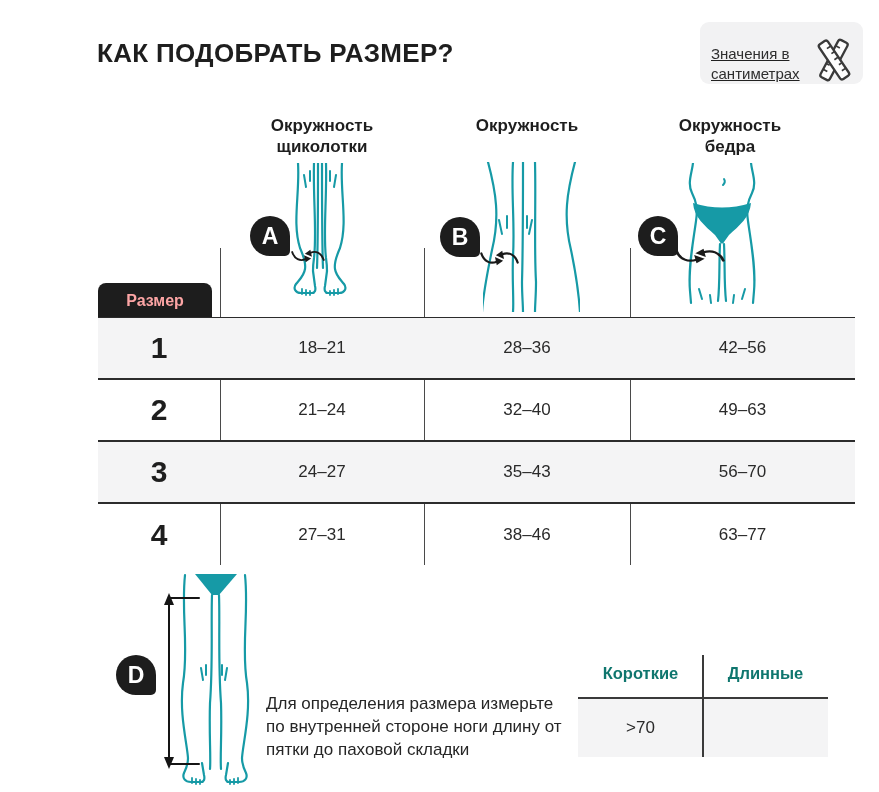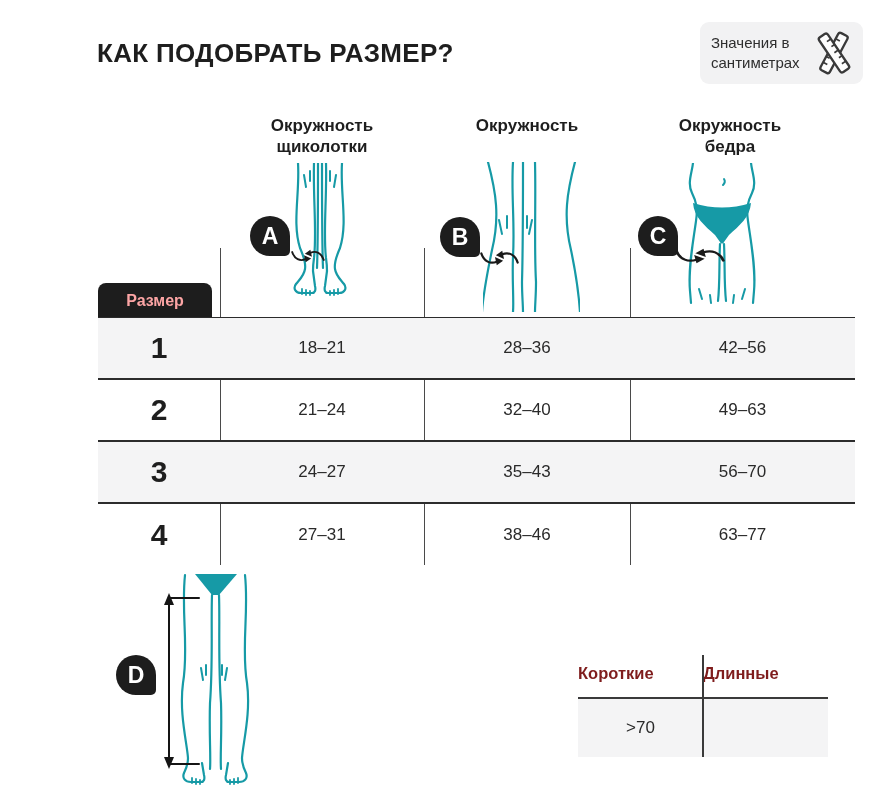--- a/index.html
+++ b/index.html
@@ -3,41 +3,41 @@
 <meta charset="utf-8">
 <style>
   html,body{margin:0;padding:0;background:#fff;}
   .canvas{
     position:relative;width:879px;height:792px;background:#ffffff;
     font-family:"Liberation Sans", sans-serif;color:#212121;overflow:hidden;
   }
   .abs{position:absolute;}
   .title{left:97px;top:38px;font-size:26px;font-weight:700;letter-spacing:.3px;color:#1e1e1e;}
   .badge{left:700px;top:22px;width:163px;height:62px;background:#f2f2f3;border-radius:9px;
-    display:flex;align-items:center;gap:6px;padding:0 8px 0 11px;box-sizing:border-box;}
+    display:flex;align-items:flex-end;gap:6px;padding:0 8px 0 11px;box-sizing:border-box;text-decoration:underline;}
   .badge-text{font-size:15px;line-height:20px;color:#2e2e2e;font-weight:500;width:106px;}
   .col-head{top:115px;text-align:center;font-weight:700;font-size:17px;line-height:21px;color:#1e1e1e;}
   .col-head span{display:block;}
   .vline{top:248px;width:1px;height:317px;background:#4a4a4a;}
   .marker{width:40px;height:40px;background:#1d1d1d;border-radius:50% 50% 5px 50%;
     display:flex;align-items:center;justify-content:center;color:#fff;font-weight:700;font-size:23px;}
   .size-tab{left:98px;top:283px;width:114px;height:35px;background:#1d1d1d;border-radius:8px 8px 0 0;
     display:flex;align-items:center;justify-content:center;color:#fca5a5;font-weight:700;font-size:16px;}
   .tbl-topline{left:98px;top:317px;width:757px;height:2px;background:#2b2b2b;}
   .row{left:98px;width:757px;height:62px;display:flex;align-items:center;box-sizing:border-box;}
   .row.sep{border-bottom:2px solid #2c2c2c;}
   .row.alt{background:#f4f4f5;}
   .cell-size{width:122px;text-align:center;font-size:30px;font-weight:700;color:#1e1e1e;}
   .cell-val{text-align:center;font-size:17px;color:#2a2a2a;}
   .c1{width:204px;}.c2{width:206px;}.c3{width:225px;}
   .heading{left:266px;top:662px;font-size:17.5px;font-weight:700;color:#1e1e1e;}
   .paragraph{left:266px;top:692px;width:305px;font-size:17px;line-height:23px;color:#262626;}
   .mini{left:578px;top:655px;width:250px;}
   .mini-heads{display:flex;height:42px;}
-  .mini-heads div{width:125px;text-align:left;font-weight:700;font-size:16.5px;line-height:36px;color:#7f1d1d;}
+  .mini-heads div{width:125px;text-align:center;font-weight:700;font-size:16.5px;line-height:36px;color:#0f766e;}
   .mini-line{position:absolute;left:0;top:42px;width:250px;height:2px;background:#3a3a3a;}
   .mini-vals{display:flex;height:58px;background:#f4f4f5;margin-top:2px;}
   .mini-vals div{width:125px;text-align:center;font-size:17px;line-height:58px;color:#2a2a2a;}
   .mini-div{position:absolute;left:124px;top:0;width:2px;height:102px;background:#3a3a3a;}
   svg{display:block;}
 </style>
 </head>
 <body>
 
 <div class="canvas">
@@ -194,20 +194,21 @@
       <polygon points="7,177 2,165 12,165" fill="#151515" stroke="none"></polygon>
       <line x1="7" y1="6" x2="37" y2="6"></line>
       <line x1="7" y1="172" x2="37" y2="172"></line>
     </svg>
   </div>
 
   <div class="abs marker" style="left:116px;top:655px;">
     <span>D</span>
   </div>
 
+  <div class="abs paragraph">Для определения размера измерьте по внутренней стороне ноги длину от пятки до паховой складки</div>
 
   <div class="abs mini">
     <div class="mini-heads">
       <div>Короткие</div>
       <div>Длинные</div>
     </div>
     <div class="mini-line"></div>
     <div class="mini-vals">
       <div>&gt;70</div>
     </div>

